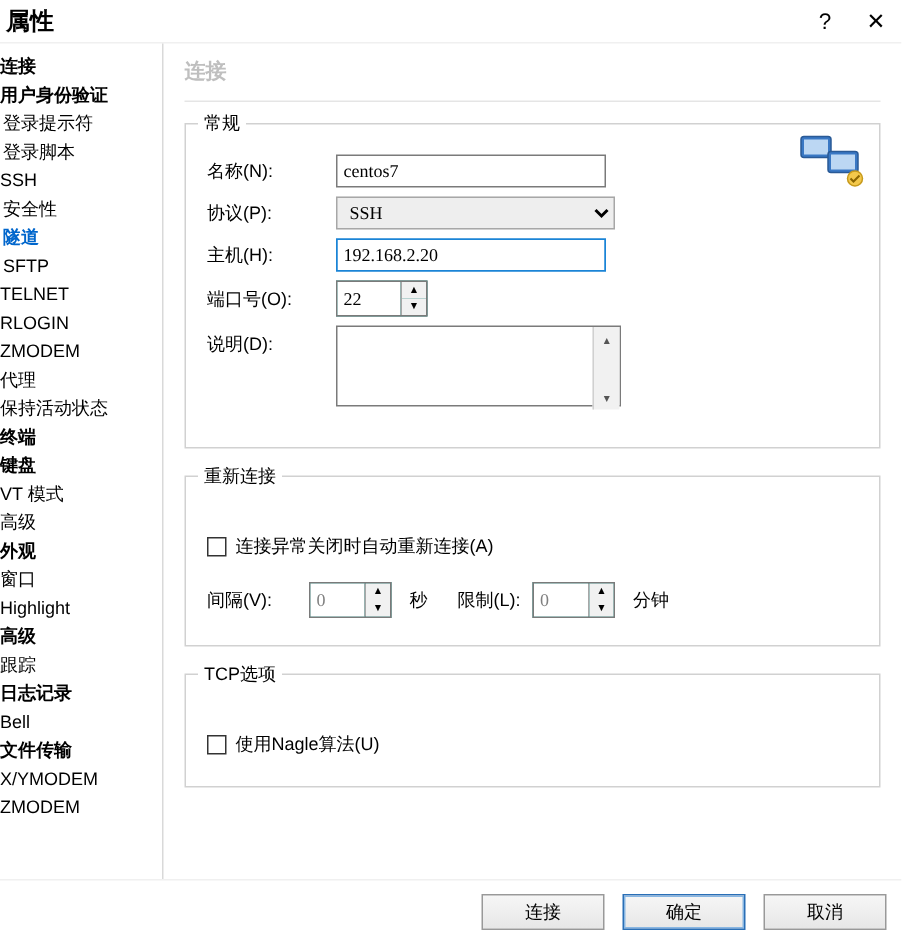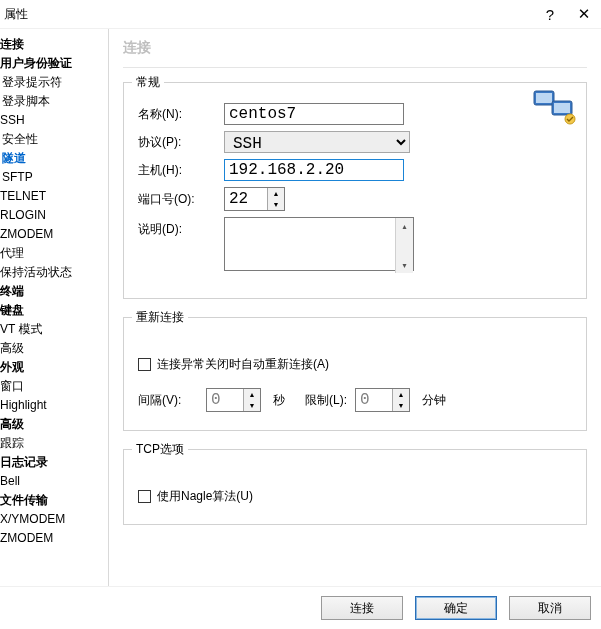--- a/index.html
+++ b/index.html
@@ -16,21 +16,21 @@
     width: 601px; height: 629px;
     background: #fff;
     display: flex; flex-direction: column;
   }
   
   .titlebar {
     height: 28px;
     display: flex; align-items: center;
     padding-left: 4px;
   }
-  .titlebar .title { font-size: 12px; color: #000; }
+  .titlebar .title { font-size: 16px; color: #000; font-weight: bold; }
   .titlebar .spacer { flex: 1; }
   .titlebar .sysbtn {
     width: 34px; height: 28px;
     display: flex; align-items: center; justify-content: center;
     font-size: 15px;
   }
   
   .body {
     flex: 1;
     display: flex;
@@ -82,21 +82,21 @@
     top: -9px; left: 8px;
     background: #fff;
     padding: 0 4px;
     font-size: 12px;
   }
   
   .row { display: flex; align-items: center; margin: 6px 0; }
   .row .label { width: 86px; color:#000; }
   .row .control { flex: 1; display: flex; align-items: center; gap:4px; }
   input.text, select.select, input.spin-num, textarea.textarea {
-    font-family: Liberation Mono, monospace; font-size: 16px;
+    font-family: Liberation Serif, serif; font-size: 12px;
     border: 1px solid #7a7a7a;
     background: #fff;
     padding: 2px 4px;
     box-sizing: border-box;
   }
   input.text { height: 22px; width: 180px; }
   input.text.focused { border-color: #1a84d6; outline: 1px solid #1a84d6; outline-offset: -1px; }
   select.select { height: 22px; width: 186px; background:#eee; border-color:#a7a7a7; }
   .spin {
     display: inline-flex; align-items: stretch;

